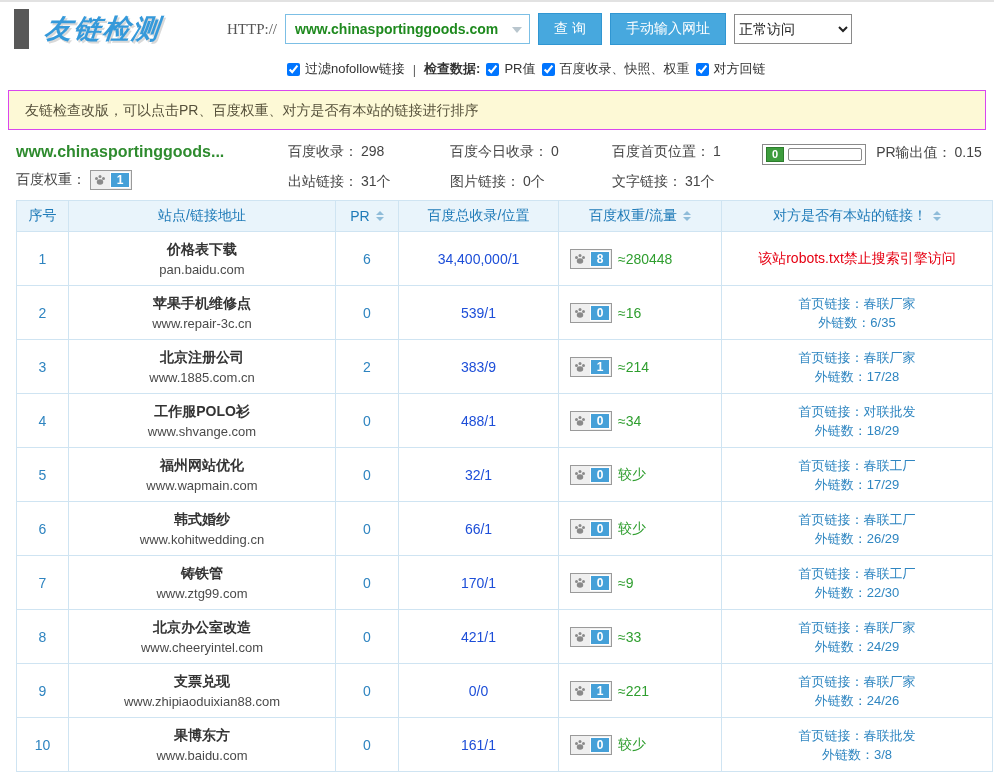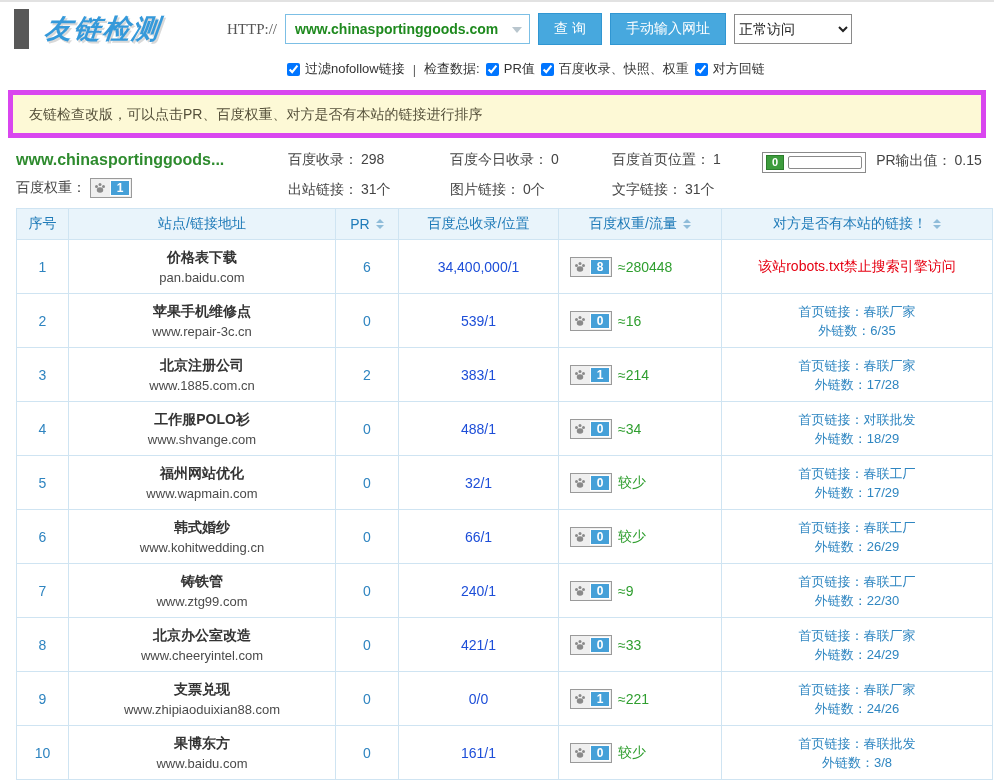--- a/index.html
+++ b/index.html
@@ -15,26 +15,26 @@
   .proto{font-size:15px;color:#555;font-family:Liberation Serif, serif;}
   .url-box{position:relative;display:inline-block;}
   .url-input{width:212px;height:28px;border:1px solid #7cbfe5;padding:0 22px 0 9px;color:#1f8a1f;font-weight:bold;font-size:14px;outline:none;font-family:"Liberation Sans","DejaVu Sans",sans-serif;}
   .url-caret{position:absolute;right:8px;top:13px;width:0;height:0;border-left:5px solid transparent;border-right:5px solid transparent;border-top:6px solid #b9c6ce;}
   .btn{background:#47a8de;border:1px solid #3096d2;color:#fff;height:32px;font-size:14px;padding:0 15px;cursor:pointer;font-family:"Liberation Sans","DejaVu Sans",sans-serif;}
   .sel{height:30px;width:118px;border:1px solid #8a8a8a;font-size:14px;color:#222;background:#fff;font-family:"Liberation Sans","DejaVu Sans",sans-serif;}
 
   
   .filters{display:flex;align-items:center;gap:6px;padding:2px 8px 0 287px;font-size:13px;color:#333;height:22px;}
   .filters input{margin:0 2px 0 0;}
-  .filters .bold{font-weight:normal;}
+  .filters .bold{font-weight:bold;}
   .filters .sep{color:#666;margin:0 2px;}
   .chk{display:flex;align-items:center;gap:3px;}
 
   
-  .notice{margin:10px 8px 0 8px;background:#fdf9d6;border:5px solid #d946ef;height:38px;line-height:38px;padding-left:16px;font-size:14px;color:#55503a;}
+  .notice{margin:10px 8px 0 8px;background:#fdf9d6;border:1px solid #d946ef;height:38px;line-height:38px;padding-left:16px;font-size:14px;color:#55503a;}
 
   
   .summary{margin:13px 0 0 16px;display:flex;font-size:14px;color:#444;}
   .s-col1{width:272px;}
   .site-link{font-size:16px;font-weight:bold;color:#2e8b2e;text-decoration:none;display:inline-block;}
   .s-weight{margin-top:9px;display:flex;align-items:center;gap:4px;}
   .s-col{width:162px;}
   .s-col4{width:150px;}
   .s-line{display:flex;gap:3px;white-space:nowrap;}
   .s-line + .s-line{margin-top:12px;}
@@ -287,21 +287,21 @@
             <span>3</span>
           </div>
     <div class="cell c-site">
       <span class="site-name">北京注册公司</span>
       <span class="site-url">www.1885.com.cn</span>
     </div>
     <div class="cell c-pr">
             <span>2</span>
           </div>
     <div class="cell c-total">
-            <span>383/1</span>
+            <span>383/9</span>
           </div>
     <div class="cell c-weight">
       <span class="pawbadge">
         <span class="paw">
           <svg width="12" height="12" viewBox="0 0 24 24" fill="#8a8a8a">
                   <circle cx="5" cy="9" r="3"></circle>
                   <circle cx="12" cy="5" r="3"></circle>
                   <circle cx="19" cy="9" r="3"></circle>
                   <ellipse cx="12" cy="16" rx="6.5" ry="5.5"></ellipse>
                 </svg>
@@ -427,21 +427,21 @@
             <span>7</span>
           </div>
     <div class="cell c-site">
       <span class="site-name">铸铁管</span>
       <span class="site-url">www.ztg99.com</span>
     </div>
     <div class="cell c-pr">
             <span>0</span>
           </div>
     <div class="cell c-total">
-            <span>240/1</span>
+            <span>170/1</span>
           </div>
     <div class="cell c-weight">
       <span class="pawbadge">
         <span class="paw">
           <svg width="12" height="12" viewBox="0 0 24 24" fill="#8a8a8a">
                   <circle cx="5" cy="9" r="3"></circle>
                   <circle cx="12" cy="5" r="3"></circle>
                   <circle cx="19" cy="9" r="3"></circle>
                   <ellipse cx="12" cy="16" rx="6.5" ry="5.5"></ellipse>
                 </svg>

